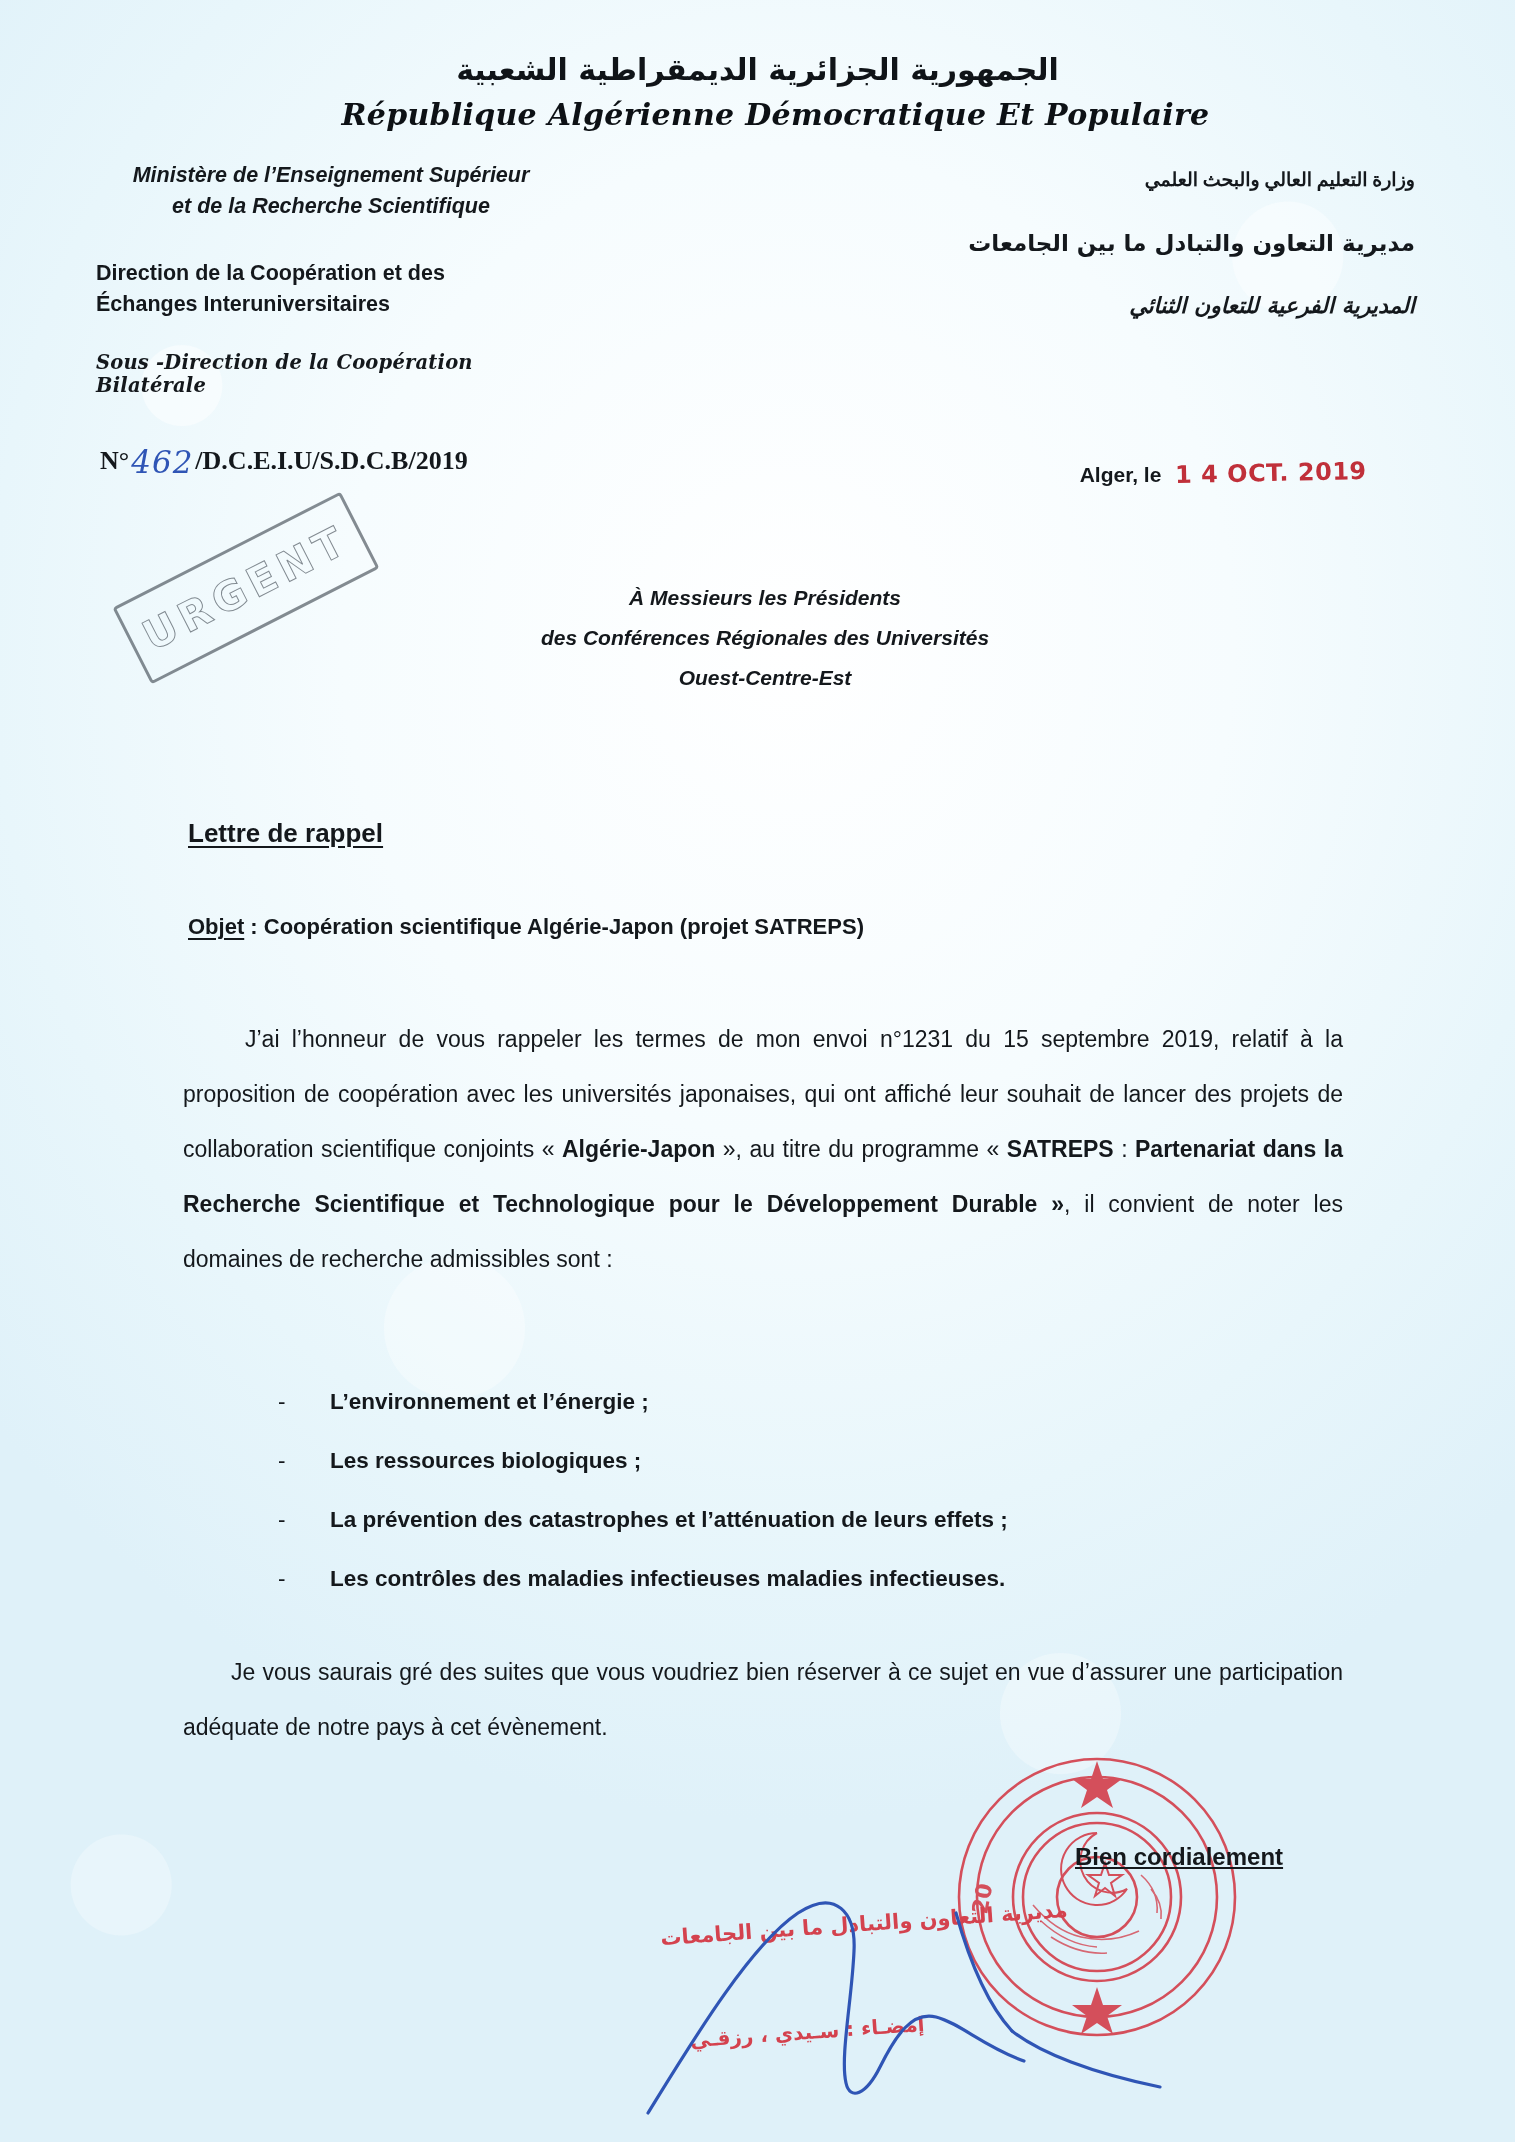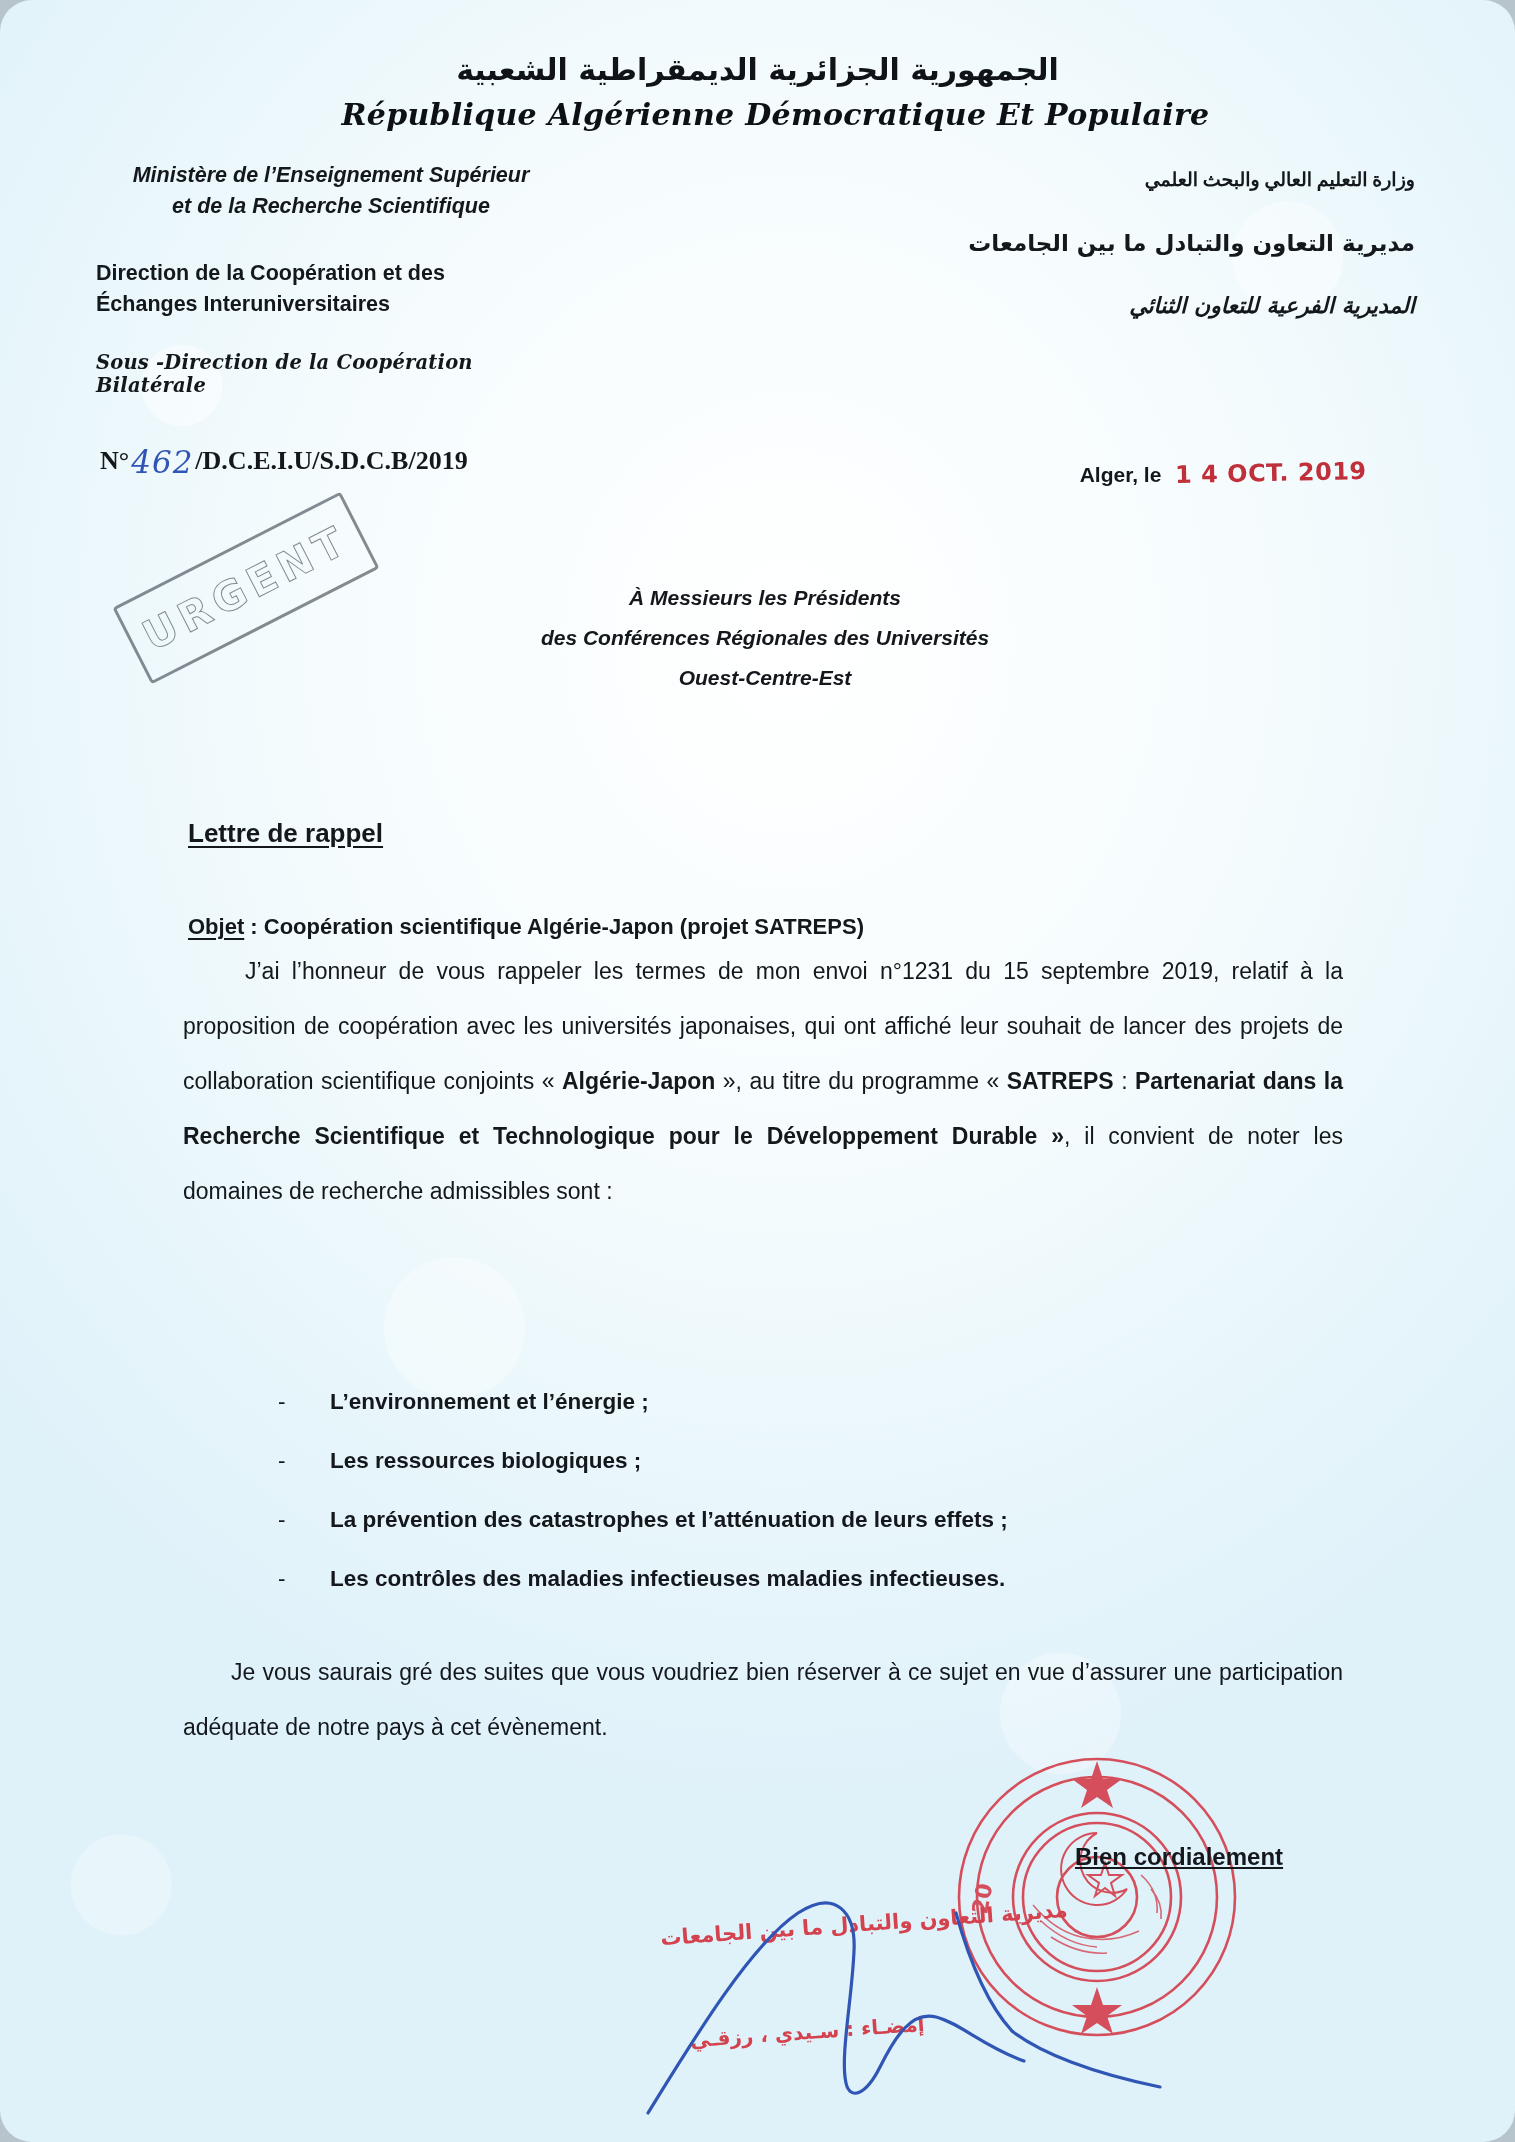--- a/index.html
+++ b/index.html
@@ -11,21 +11,20 @@
   .page {
     position: relative;
     width: 1515px;
     height: 2142px;
     margin: 0 auto;
     overflow: hidden;
     background:
       radial-gradient(ellipse 70% 55% at 52% 30%, #ffffff 0%, #f6fcfe 42%, #e8f6fb 75%, #dff1f9 100%);
     font-family: "Liberation Sans", sans-serif;
     color: #14181c;
-    border-radius: 32px;
   }
   
   .page::before {
     content: "";
     position: absolute;
     inset: 0;
     pointer-events: none;
     background:
       radial-gradient(circle at 12% 18%, rgba(255,255,255,.85) 0 40px, transparent 41px),
       radial-gradient(circle at 85% 12%, rgba(255,255,255,.7) 0 55px, transparent 56px),
@@ -218,21 +217,21 @@
   .objet u { text-underline-offset: 4px; }
 
   .para {
     position: absolute;
     left: 183px;
     width: 1160px;
     font-size: 23px;
     line-height: 55px;
     text-align: justify;
   }
-  .para-1 { top: 944px; }
+  .para-1 { top: 1012px; }
   .para-1 .ind { display: inline-block; width: 62px; }
   .para-2 { top: 1645px; }
   .para-2 .ind { display: inline-block; width: 48px; }
 
   .domains {
     position: absolute;
     top: 1385px;
     left: 278px;
     width: 1000px;
   }

